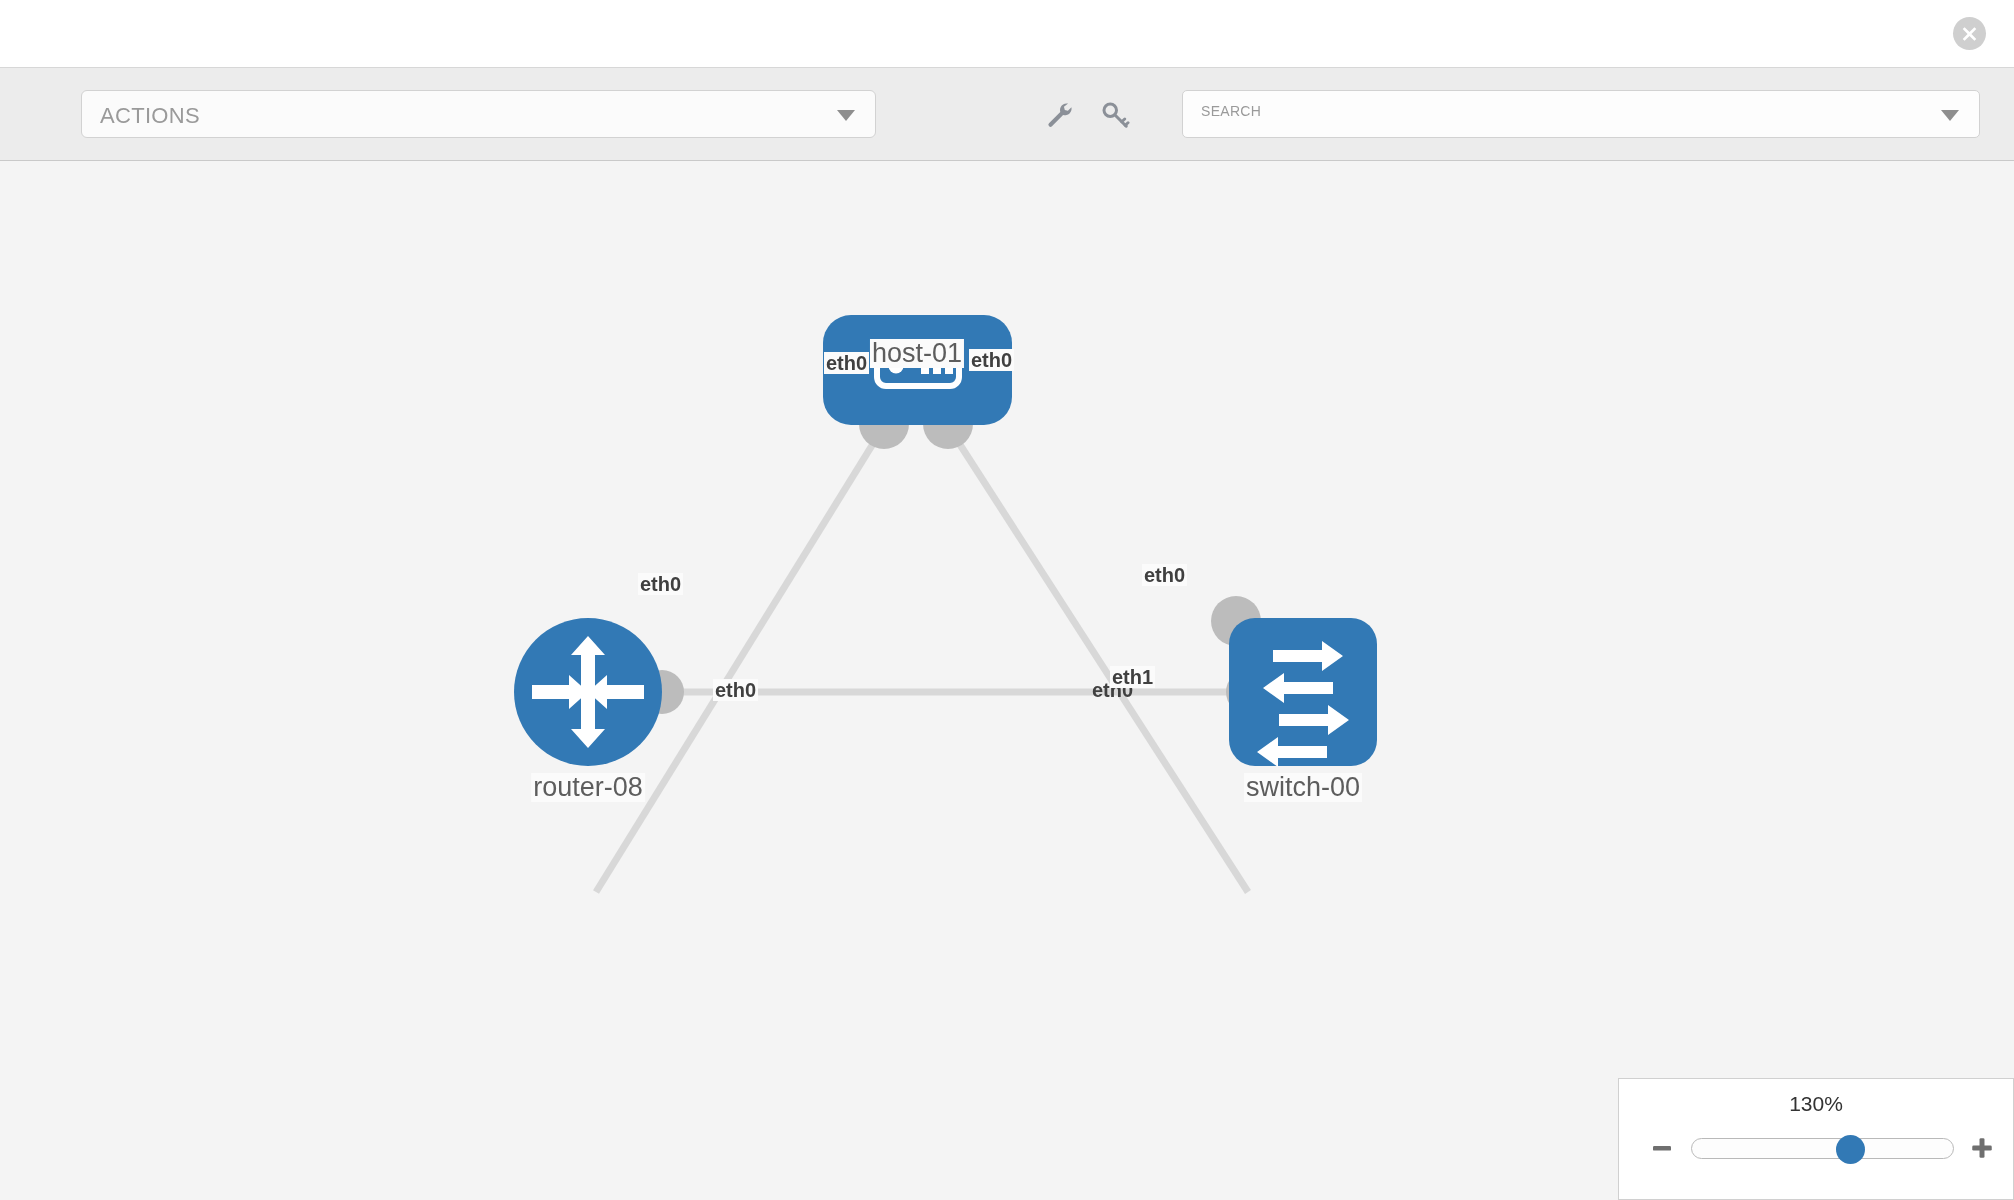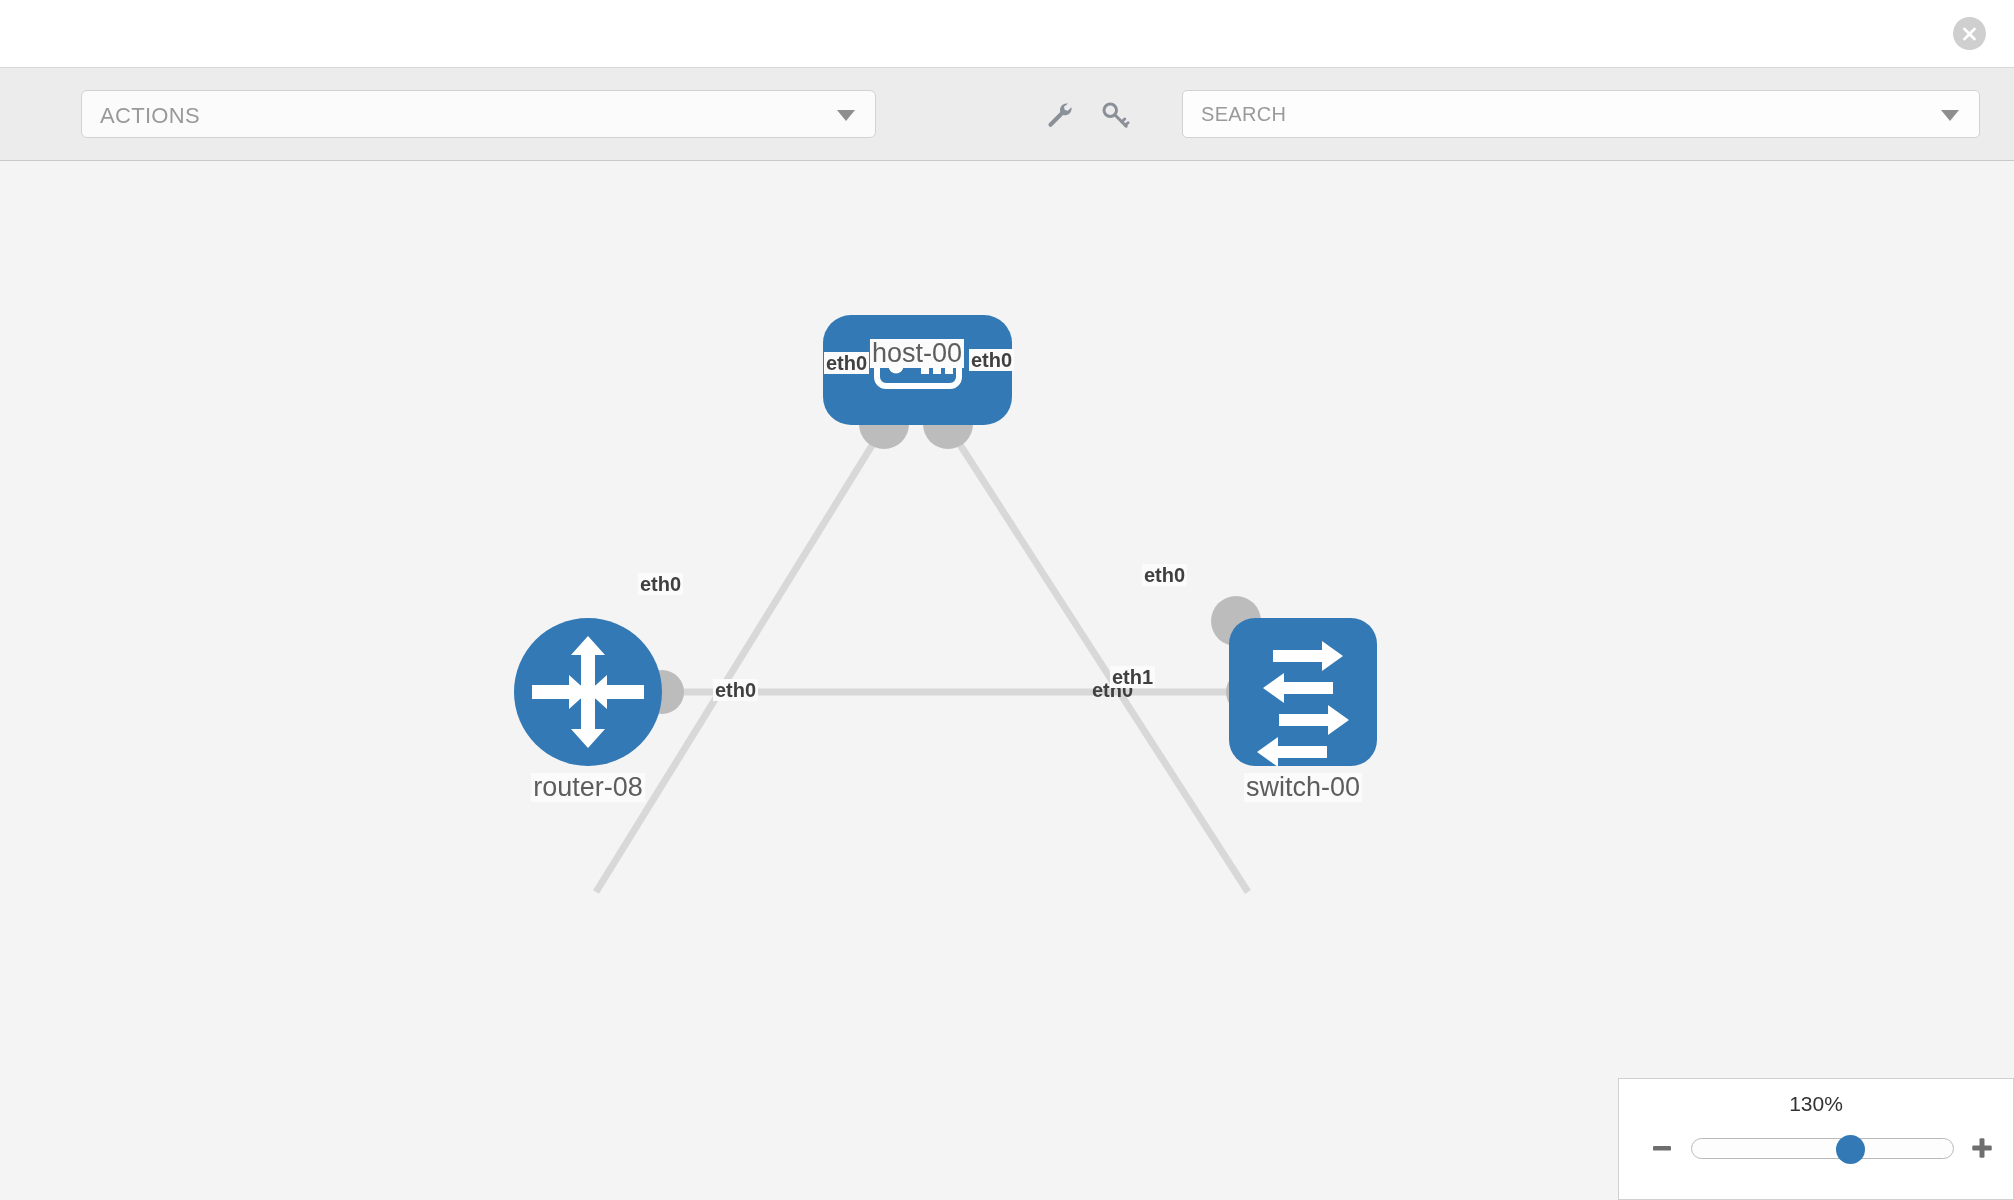--- a/index.html
+++ b/index.html
@@ -118,21 +118,21 @@
     background: #fdfdfd;
     border: 1px solid #d2d2d2;
     border-radius: 5px;
     box-sizing: border-box;
     cursor: text;
   }
   .search-box .sel-label {
     position: absolute;
     left: 18px;
     top: 12px;
-    font-size: 20px;
+    font-size: 14px;
     color: #9a9a9a;
     letter-spacing: 0.3px;
   }
 
   
   .canvas {
     position: absolute;
     left: 0; top: 161px;
     width: 2014px;
     height: 1039px;
@@ -325,21 +325,21 @@
 
           <path d="M1263 527 l21 -15 v9 h49 v12 h-49 v9 z"></path>
 
           <path d="M1349 559 l-21 -15 v9 h-49 v12 h49 v9 z"></path>
 
           <path d="M1257 591 l21 -15 v9 h49 v12 h-49 v9 z"></path>
         </g>
       </g>
     </svg>
 
-    <div class="nlabel" style="left:917px; top:178px;">host-00</div>
+    <div class="nlabel" style="left:917px; top:178px;">host-01</div>
     <div class="nlabel" style="left:588px; top:612px;">router-08</div>
     <div class="nlabel" style="left:1303px; top:612px;">switch-00</div>
 
     <div class="elabel" style="left:824px; top:191px;">eth0</div>
     <div class="elabel" style="left:969px; top:188px;">eth0</div>
     <div class="elabel" style="left:638px; top:412px;">eth0</div>
     <div class="elabel" style="left:1142px; top:403px;">eth0</div>
     <div class="elabel" style="left:713px; top:518px;">eth0</div>
     <div class="elabel" style="left:1090px; top:518px; background:transparent;">eth0</div>
     <div class="elabel" style="left:1110px; top:505px;">eth1</div>

